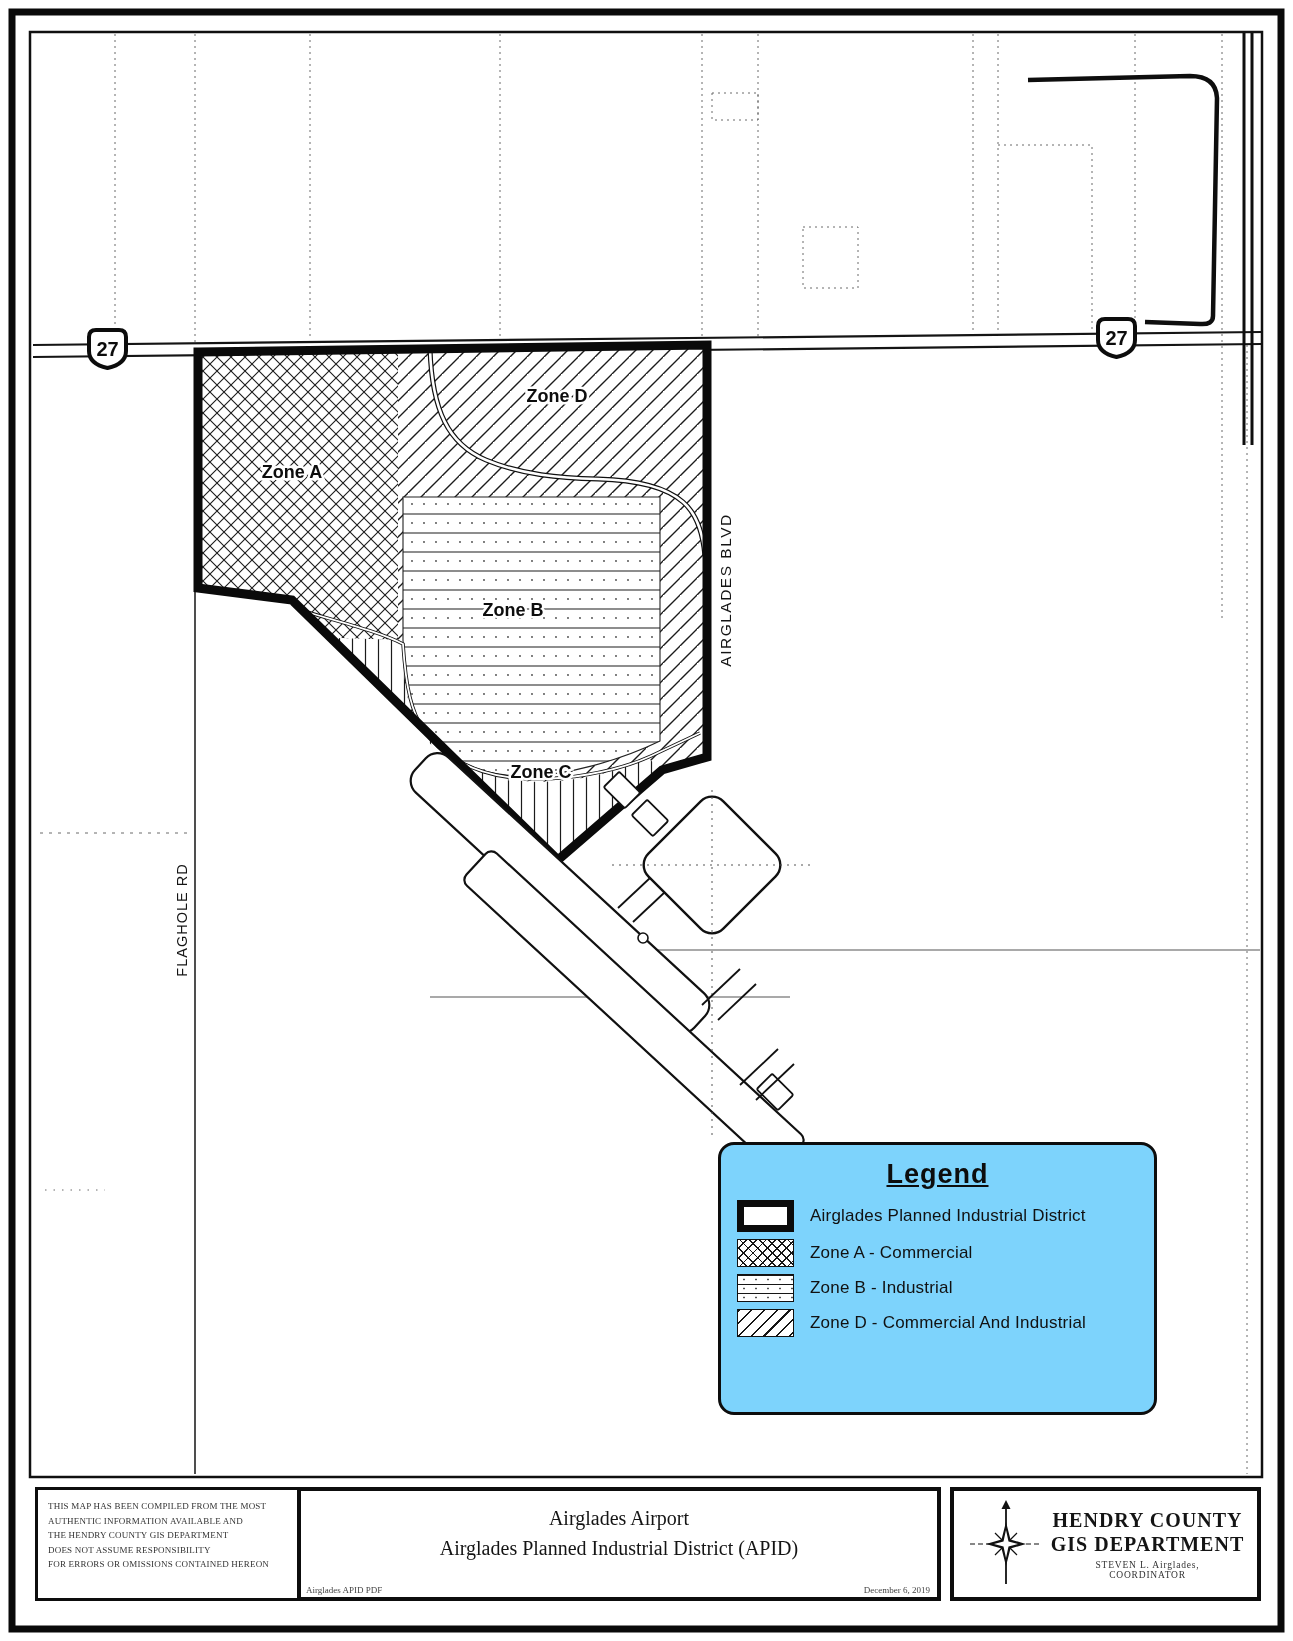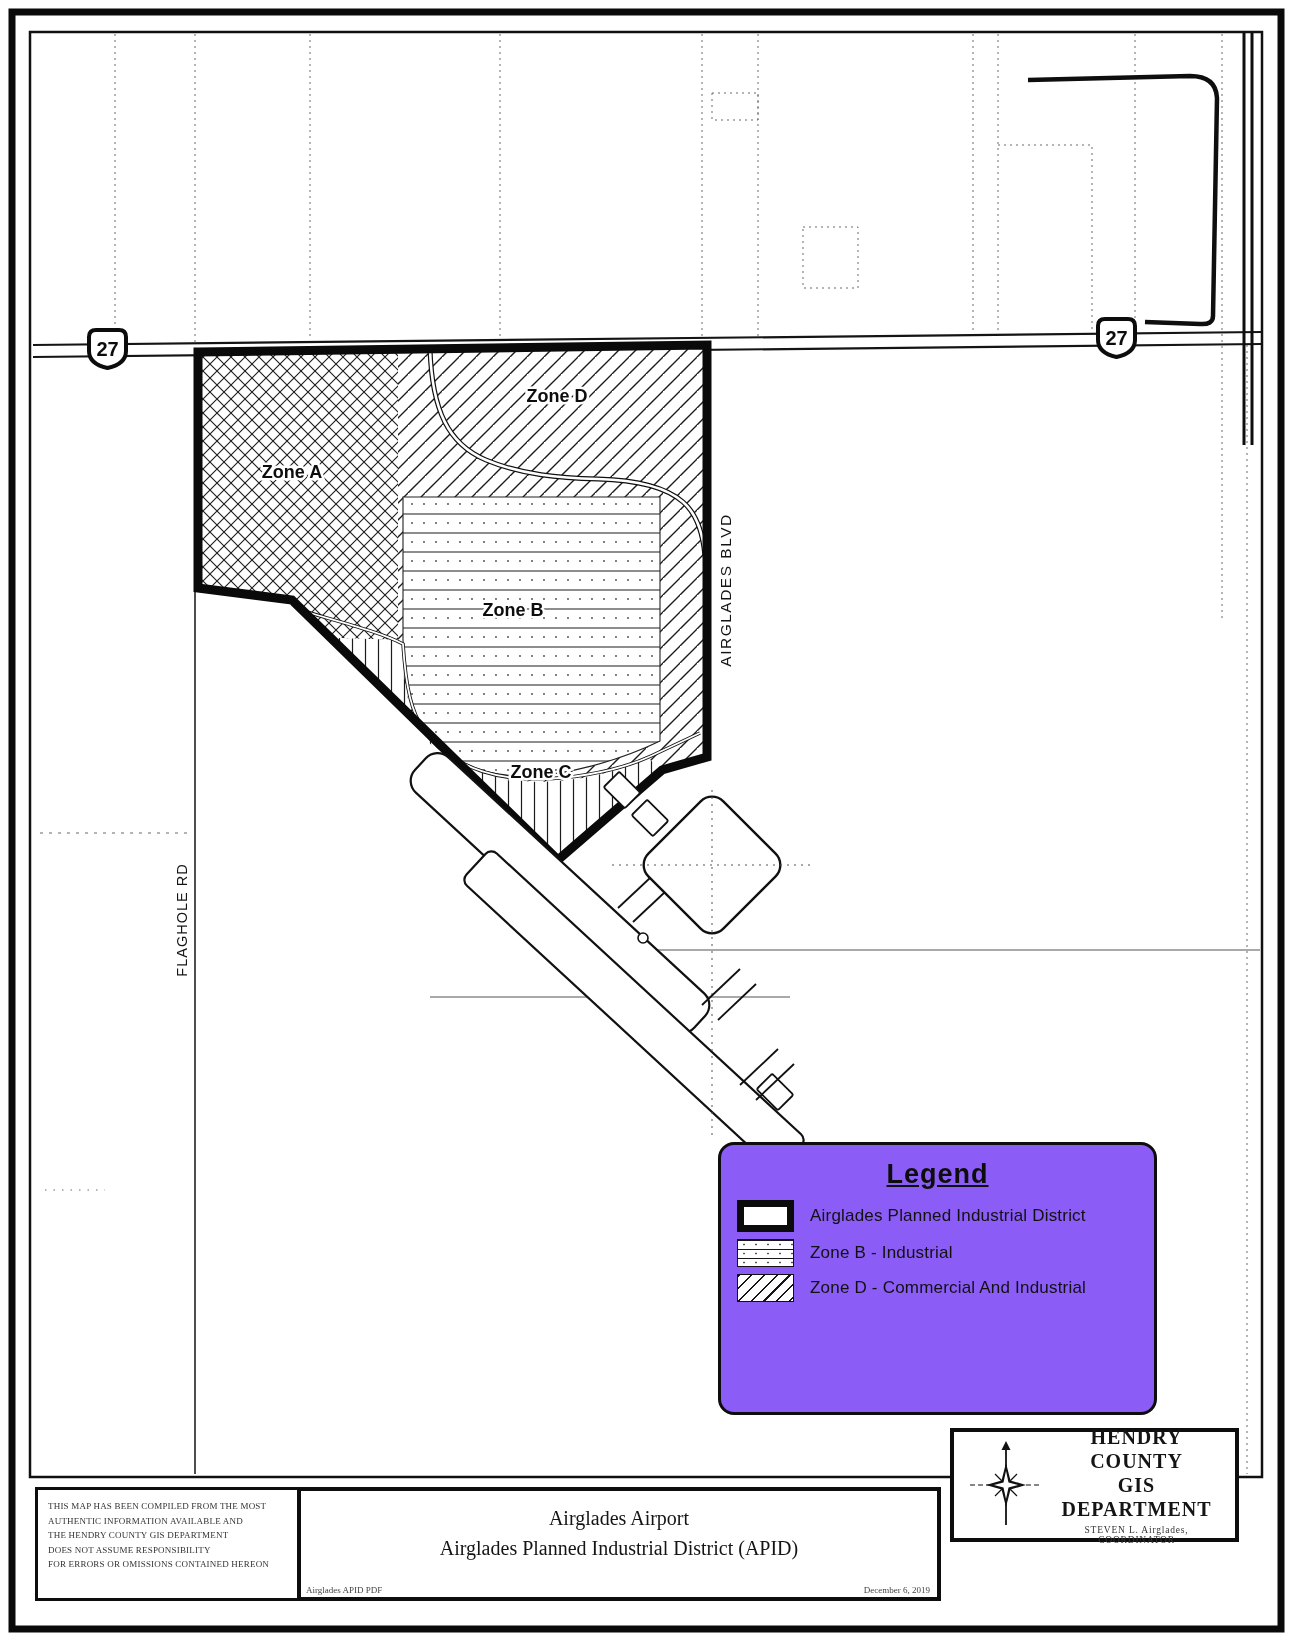--- a/index.html
+++ b/index.html
@@ -2,21 +2,21 @@
 <html><head>
 <meta charset="utf-8">
 <style>
   html,body { margin:0; padding:0; background:#e8e8e8; }
   .page { position:relative; width:1293px; height:1641px; background:#fff;
           font-family:"Liberation Sans",sans-serif; overflow:hidden; }
   svg.map { position:absolute; left:0; top:0; }
 
   
   .legend { position:absolute; left:718px; top:1142px; width:439px; height:273px;
-            background:#8b5cf6; border:3.5px solid #0d0d0d; border-radius:16px;
+            background:#7dd3fc; border:3.5px solid #0d0d0d; border-radius:16px;
             box-sizing:border-box; z-index:5; }
   .legend-title { text-align:center; font-size:27px; font-weight:bold;
                   text-decoration:underline; margin:14px 0 10px; letter-spacing:1px; color:#0d0d0d; }
   .legend-row { display:flex; align-items:center; gap:16px; margin:7px 0 7px 16px; }
   .sw { width:57px; height:28px; border:1.6px solid #111; box-sizing:border-box;
         background-color:#fff; flex:0 0 auto; }
   .sw-district { border:7px solid #0b0b0b; height:32px; }
   .sw-a { background-image:
             repeating-linear-gradient(45deg,  transparent 0 5.5px, #161616 5.5px 6.8px),
             repeating-linear-gradient(135deg, transparent 0 5.5px, #161616 5.5px 6.8px); }
@@ -36,21 +36,21 @@
                 font-size:9px; line-height:1.62; color:#333; letter-spacing:.2px; }
   .titleblock { left:297px; top:1487px; width:644px; height:114px; border-width:4px; }
   .titleblock .tb-line1, .titleblock .tb-line2 {
       text-align:center; font-family:"Liberation Serif",serif; font-size:20px; color:#141414; }
   .titleblock .tb-line1 { margin-top:16px; }
   .titleblock .tb-line2 { margin-top:7px; }
   .tb-file { position:absolute; left:5px; bottom:2px; font-size:9px; color:#454545;
              font-family:Liberation Serif, serif; }
   .tb-date { position:absolute; right:7px; bottom:2px; font-size:9px; color:#454545;
              font-family:"Liberation Serif",serif; }
-  .agency { left:950px; top:1428px; width:289px; height:114px; border-width:4px;
+  .agency { left:950px; top:1487px; width:311px; height:114px; border-width:4px;
             display:flex; align-items:center; }
   .agency .compass { flex:0 0 auto; margin-left:10px; }
   .agency .ag-text { flex:1 1 auto; text-align:center; padding-right:10px;
                      font-family:"Liberation Serif",serif; color:#141414; }
   .ag-l1, .ag-l2 { font-size:20px; font-weight:bold; letter-spacing:1px; line-height:1.2; }
   .ag-l3, .ag-l4 { font-size:9.5px; letter-spacing:.8px; color:#333; }
   .ag-l3 { margin-top:4px; }
 </style>
 </head>
 <body>
@@ -184,20 +184,24 @@
   </g>
 </svg>
 
 <div class="legend">
   <div class="legend-title">Legend</div>
   <div class="legend-row">
     <span class="sw sw-district"></span>
     <span class="legend-label">Airglades Planned Industrial District</span>
   </div>
   <div class="legend-row">
+    <span class="sw sw-a"></span>
+    <span class="legend-label">Zone A - Commercial</span>
+  </div>
+  <div class="legend-row">
     <span class="sw sw-b"></span>
     <span class="legend-label">Zone B - Industrial</span>
   </div>
   <div class="legend-row">
     <span class="sw sw-d"></span>
     <span class="legend-label">Zone D - Commercial And Industrial</span>
   </div>
 </div>
 
 <div class="block disclaimer">

